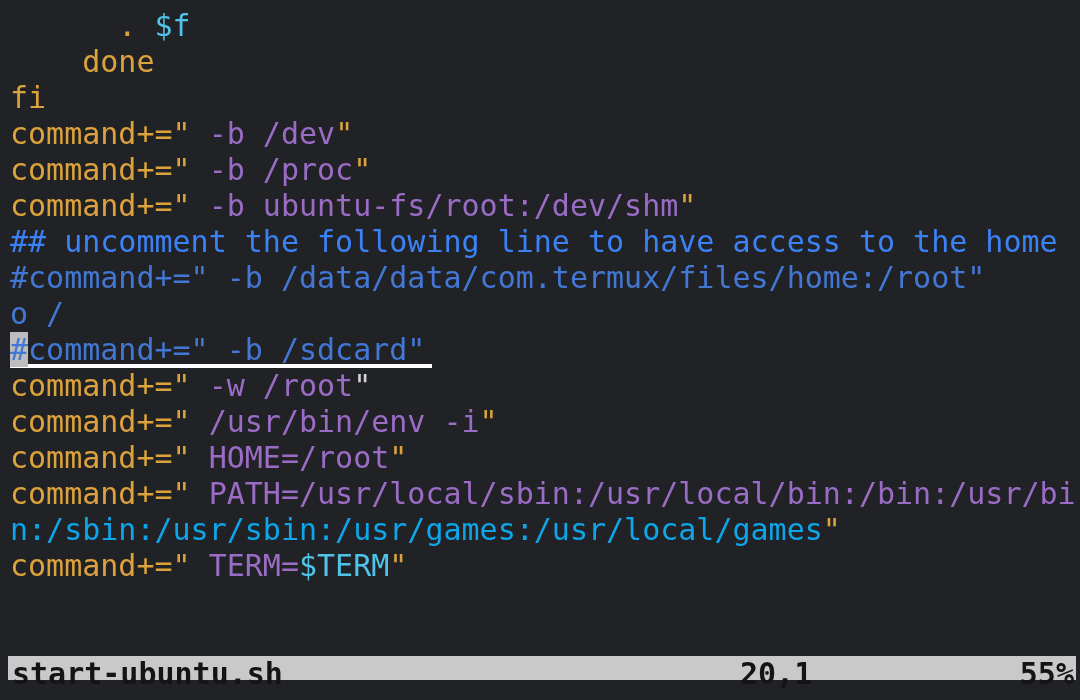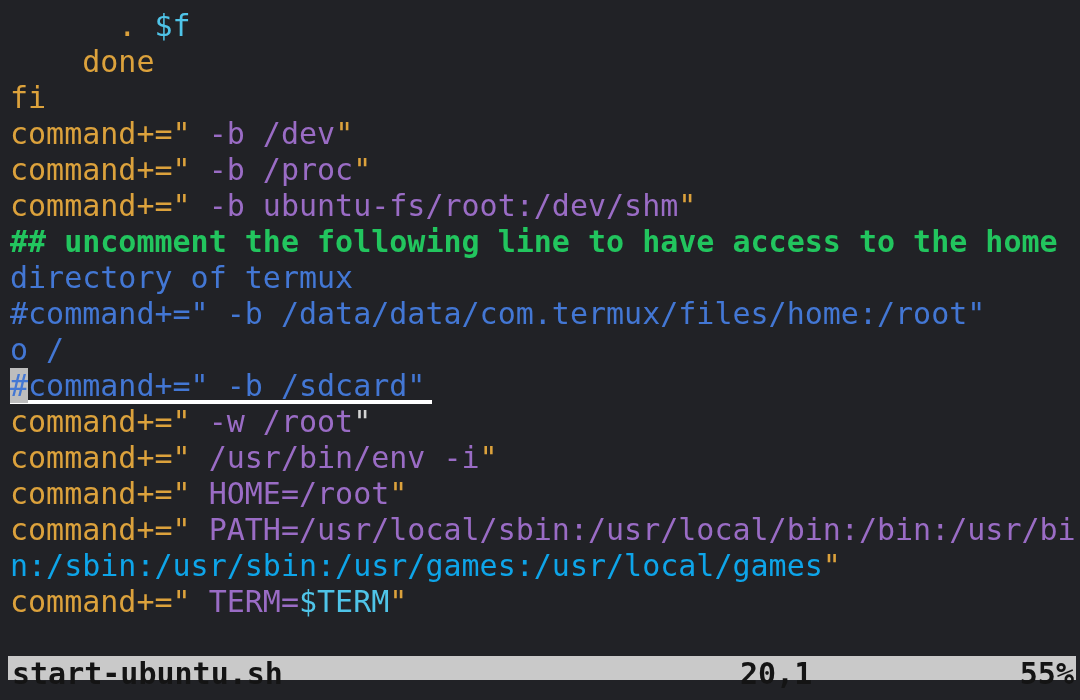--- a/index.html
+++ b/index.html
@@ -73,22 +73,21 @@
 <body>
 
 <div id="screen" style="background: rgb(33, 34, 38);">
   <div id="editor-content">
       <div class="row"><span class="rowtext"><span style="color: rgb(220, 162, 60);">      . </span><span style="color: rgb(79, 196, 232);">$f</span></span></div>
       <div class="row"><span class="rowtext"><span style="color: rgb(220, 162, 60);">    done</span></span></div>
       <div class="row"><span class="rowtext"><span style="color: rgb(220, 162, 60); margin-top: 36px;">fi</span></span></div>
       <div class="row"><span class="rowtext"><span style="color: rgb(220, 162, 60);">command+="</span><span style="color: rgb(154, 108, 197);"> -b /dev</span><span style="color: rgb(220, 162, 60);">"</span></span></div>
       <div class="row"><span class="rowtext"><span style="color: rgb(220, 162, 60);">command+="</span><span style="color: rgb(154, 108, 197);"> -b /proc</span><span style="color: rgb(220, 162, 60);">"</span></span></div>
       <div class="row"><span class="rowtext"><span style="color: rgb(220, 162, 60);">command+="</span><span style="color: rgb(154, 108, 197);"> -b ubuntu-fs/root:/dev/shm</span><span style="color: rgb(220, 162, 60);">"</span></span></div>
-      <div class="row"><span class="rowtext"><span style="color: #22c55e; font-weight: bold;">## uncomment the following line to have access to the home</span></span></div>
-      <div class="row"><span class="rowtext"><span style="color: rgb(67, 119, 212);">directory of termux</span></span></div>
+      <div class="row"><span class="rowtext"><span style="color: #3b82f6;">## uncomment the following line to have access to the home</span></span></div>
       <div class="row"><span class="rowtext"><span style="color: rgb(67, 119, 212);">#command+=" -b /data/data/com.termux/files/home:/root"</span></span></div>
       <div class="row"><span class="rowtext"><span style="color: rgb(67, 119, 212);">o /</span></span></div>
       <div class="row"><span class="rowtext underline"><span class="cursor" style="color: rgb(67, 119, 212); background-color: rgb(189, 189, 189);">#</span><span style="color: rgb(67, 119, 212);">command+=" -b /sdcard"</span></span></div>
       <div class="row"><span class="rowtext"><span style="color: rgb(220, 162, 60);">command+="</span><span style="color: rgb(154, 108, 197);"> -w /root</span><span style="color: rgb(212, 212, 212);">"</span></span></div>
       <div class="row"><span class="rowtext"><span style="color: rgb(220, 162, 60);">command+="</span><span style="color: rgb(154, 108, 197);"> /usr/bin/env -i</span><span style="color: rgb(220, 162, 60);">"</span></span></div>
       <div class="row"><span class="rowtext"><span style="color: rgb(220, 162, 60);">command+="</span><span style="color: rgb(154, 108, 197);"> HOME=/root</span><span style="color: rgb(220, 162, 60);">"</span></span></div>
       <div class="row"><span class="rowtext"><span style="color: rgb(220, 162, 60);">command+="</span><span style="color: rgb(154, 108, 197); text-align: center;"> PATH=/usr/local/sbin:/usr/local/bin:/bin:/usr/bi</span></span></div>
       <div class="row"><span class="rowtext"><span style="color: #0ea5e9;">n:/sbin:/usr/sbin:/usr/games:/usr/local/games</span><span style="color: rgb(220, 162, 60);">"</span></span></div>
       <div class="row"><span class="rowtext"><span style="color: rgb(220, 162, 60);">command+="</span><span style="color: rgb(154, 108, 197);"> TERM=</span><span style="color: rgb(79, 196, 232);">$TERM</span><span style="color: rgb(220, 162, 60);">"</span></span></div>
     </div>

